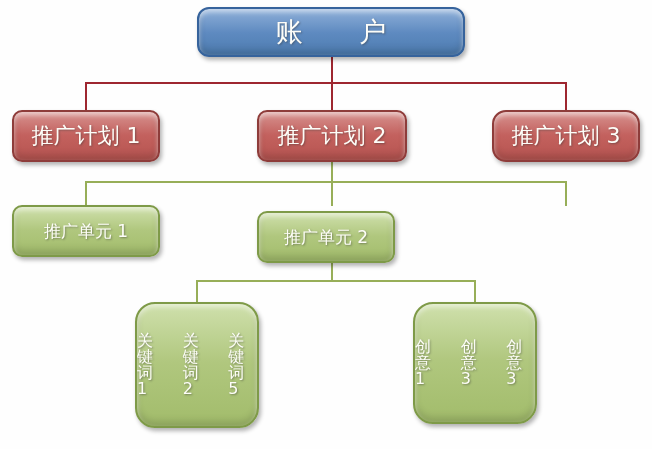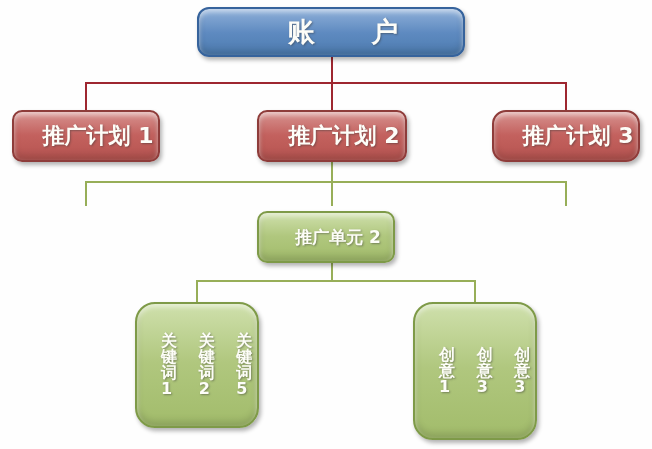--- a/index.html
+++ b/index.html
@@ -20,29 +20,28 @@
   .h { height: 2px; }
   .v { width: 2px; }
 
   
   .node {
     position: absolute;
     display: flex;
     align-items: center;
     justify-content: center;
     color: #fdfdf8;
-    font-weight: bold;
+    font-weight: normal;
     text-shadow: 1px 1px 2px rgba(50,50,50,0.45);
     border-radius: 10px;
     box-sizing: border-box;
     box-shadow:
       2px 3px 4px rgba(0,0,0,0.30),
       inset 0 3px 5px rgba(255,255,255,0.55),
       inset 0 -5px 7px rgba(0,0,0,0.14);
-    padding-left: 24px;
   }
 
   .node-blue {
     background: linear-gradient(180deg, #8fb0d9 0%, #5e8ac0 52%, #4d7cb0 100%);
     border: 2px solid #36639c;
     font-size: 27px;
     border-radius: 12px;
   }
   
   .root-label { letter-spacing: 2.1em; text-indent: 2.1em; white-space: nowrap; }
@@ -97,29 +96,32 @@
   <div class="node node-red" style="left:12px; top:110px; width:148px; height:52px;">
     <span>推广计划 1</span>
   </div>
   <div class="node node-red" style="left:257px; top:110px; width:150px; height:52px;">
     <span>推广计划 2</span>
   </div>
   <div class="node node-red" style="left:492px; top:110px; width:148px; height:52px;border-radius:14px;">
     <span>推广计划 3</span>
   </div>
 
+  <div class="node node-green" style="left:12px; top:205px; width:148px; height:52px;">
+    <span>推广单元 1</span>
+  </div>
   <div class="node node-green" style="left:257px; top:211px; width:138px; height:52px;">
     <span>推广单元 2</span>
   </div>
 
   <div class="node node-green node-tall" style="left:135px; top:302px; width:124px; height:126px;">
     <div class="leaf-line">关键词 1</div>
     <div class="leaf-line">关键词 2</div>
     <div class="leaf-line">关键词 5</div>
   </div>
 
-  <div class="node node-green node-tall" style="left:413px; top:302px; width:124px; height:138px;justify-content:space-between;">
+  <div class="node node-green node-tall" style="left:413px; top:302px; width:124px; height:122px;justify-content:space-between;">
     <div class="leaf-line">创意 1</div>
     <div class="leaf-line">创意 3</div>
     <div class="leaf-line">创意 3</div>
   </div>
 
 </div>
 
 </body></html>

